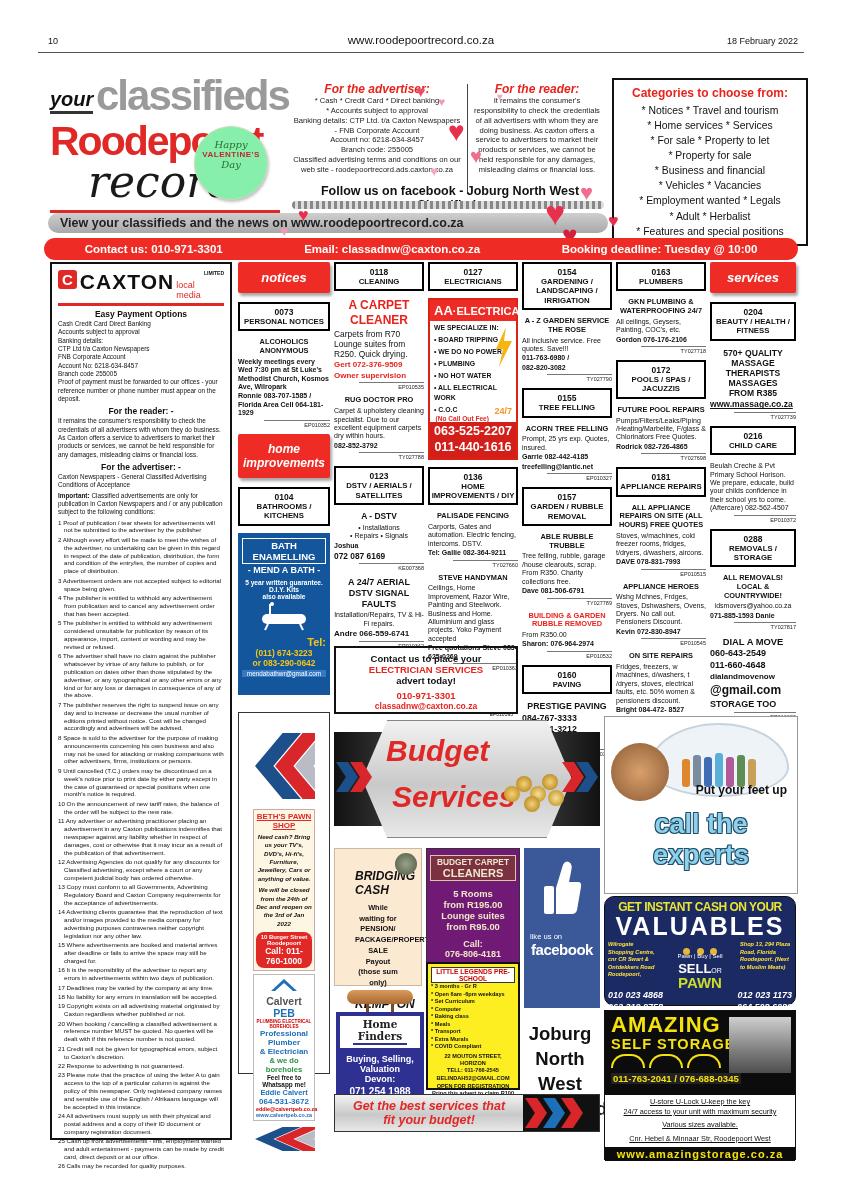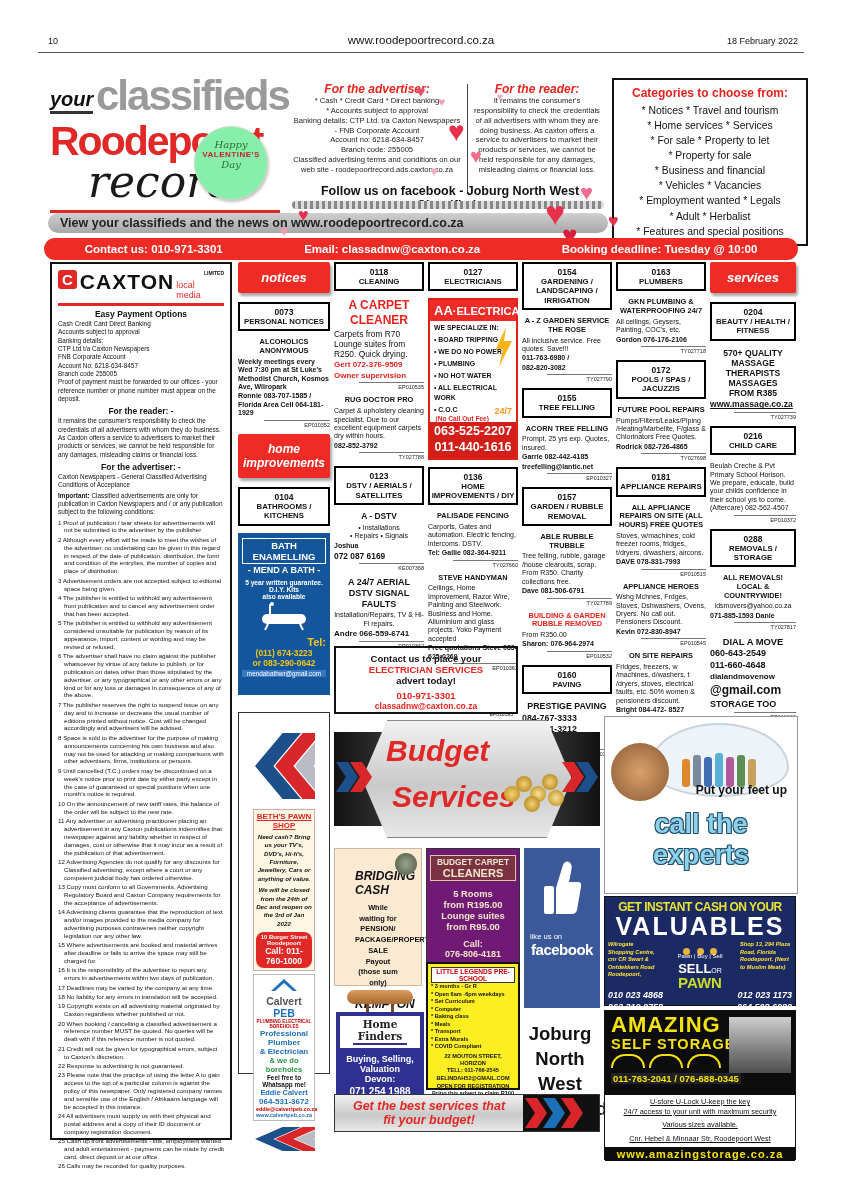--- a/index.html
+++ b/index.html
@@ -43,21 +43,21 @@
   .chev i{position:absolute;top:6px;width:46px;height:66px;}
   .cp1{background:#1d4f8a;clip-path:polygon(100% 0,40% 50%,100% 100%,60% 100%,0 50%,60% 0);}
   .cp2{background:#d8262b;clip-path:polygon(100% 0,40% 50%,100% 100%,60% 100%,0 50%,60% 0);}
   .cp3{background:#b9bcc4;clip-path:polygon(100% 0,40% 50%,100% 100%,60% 100%,0 50%,60% 0);}
   
   .silver{background:linear-gradient(180deg,#f2f2f2,#c9c9c9 55%,#e8e8e8);}
   .rchev{display:inline-block;width:22px;height:30px;clip-path:polygon(0 0,55% 0,100% 50%,55% 100%,0 100%,45% 50%);}
   .yellowbox{background:#fcee21;border:2px solid #111;padding:3px;box-sizing:border-box;}
   .llb{font-size:5.6px;font-weight:bold;line-height:1.35;}
   .llf{font-size:5.6px;font-weight:bold;text-align:center;line-height:1.3;margin-top:2px;}
-  .navy{background:#1b2a63;}
+  .navy{background:#1b2a63;border-radius:10px;}
   .valaddr{font-size:5.6px;color:#ffe23a;font-style:italic;font-weight:bold;line-height:1.35;}
   .storln{font-size:7.3px;text-align:center;line-height:1.5;color:#111;text-decoration:underline;}
 </style>
 </head>
 <body>
 
 <div id="page">
 
   <div class="abs" style="left:48px;top:36px;font-size:9px">10</div>
   <div class="abs" style="left:0;top:34px;width:842px;text-align:center;font-size:11.5px">www.roodepoortrecord.co.za</div>

